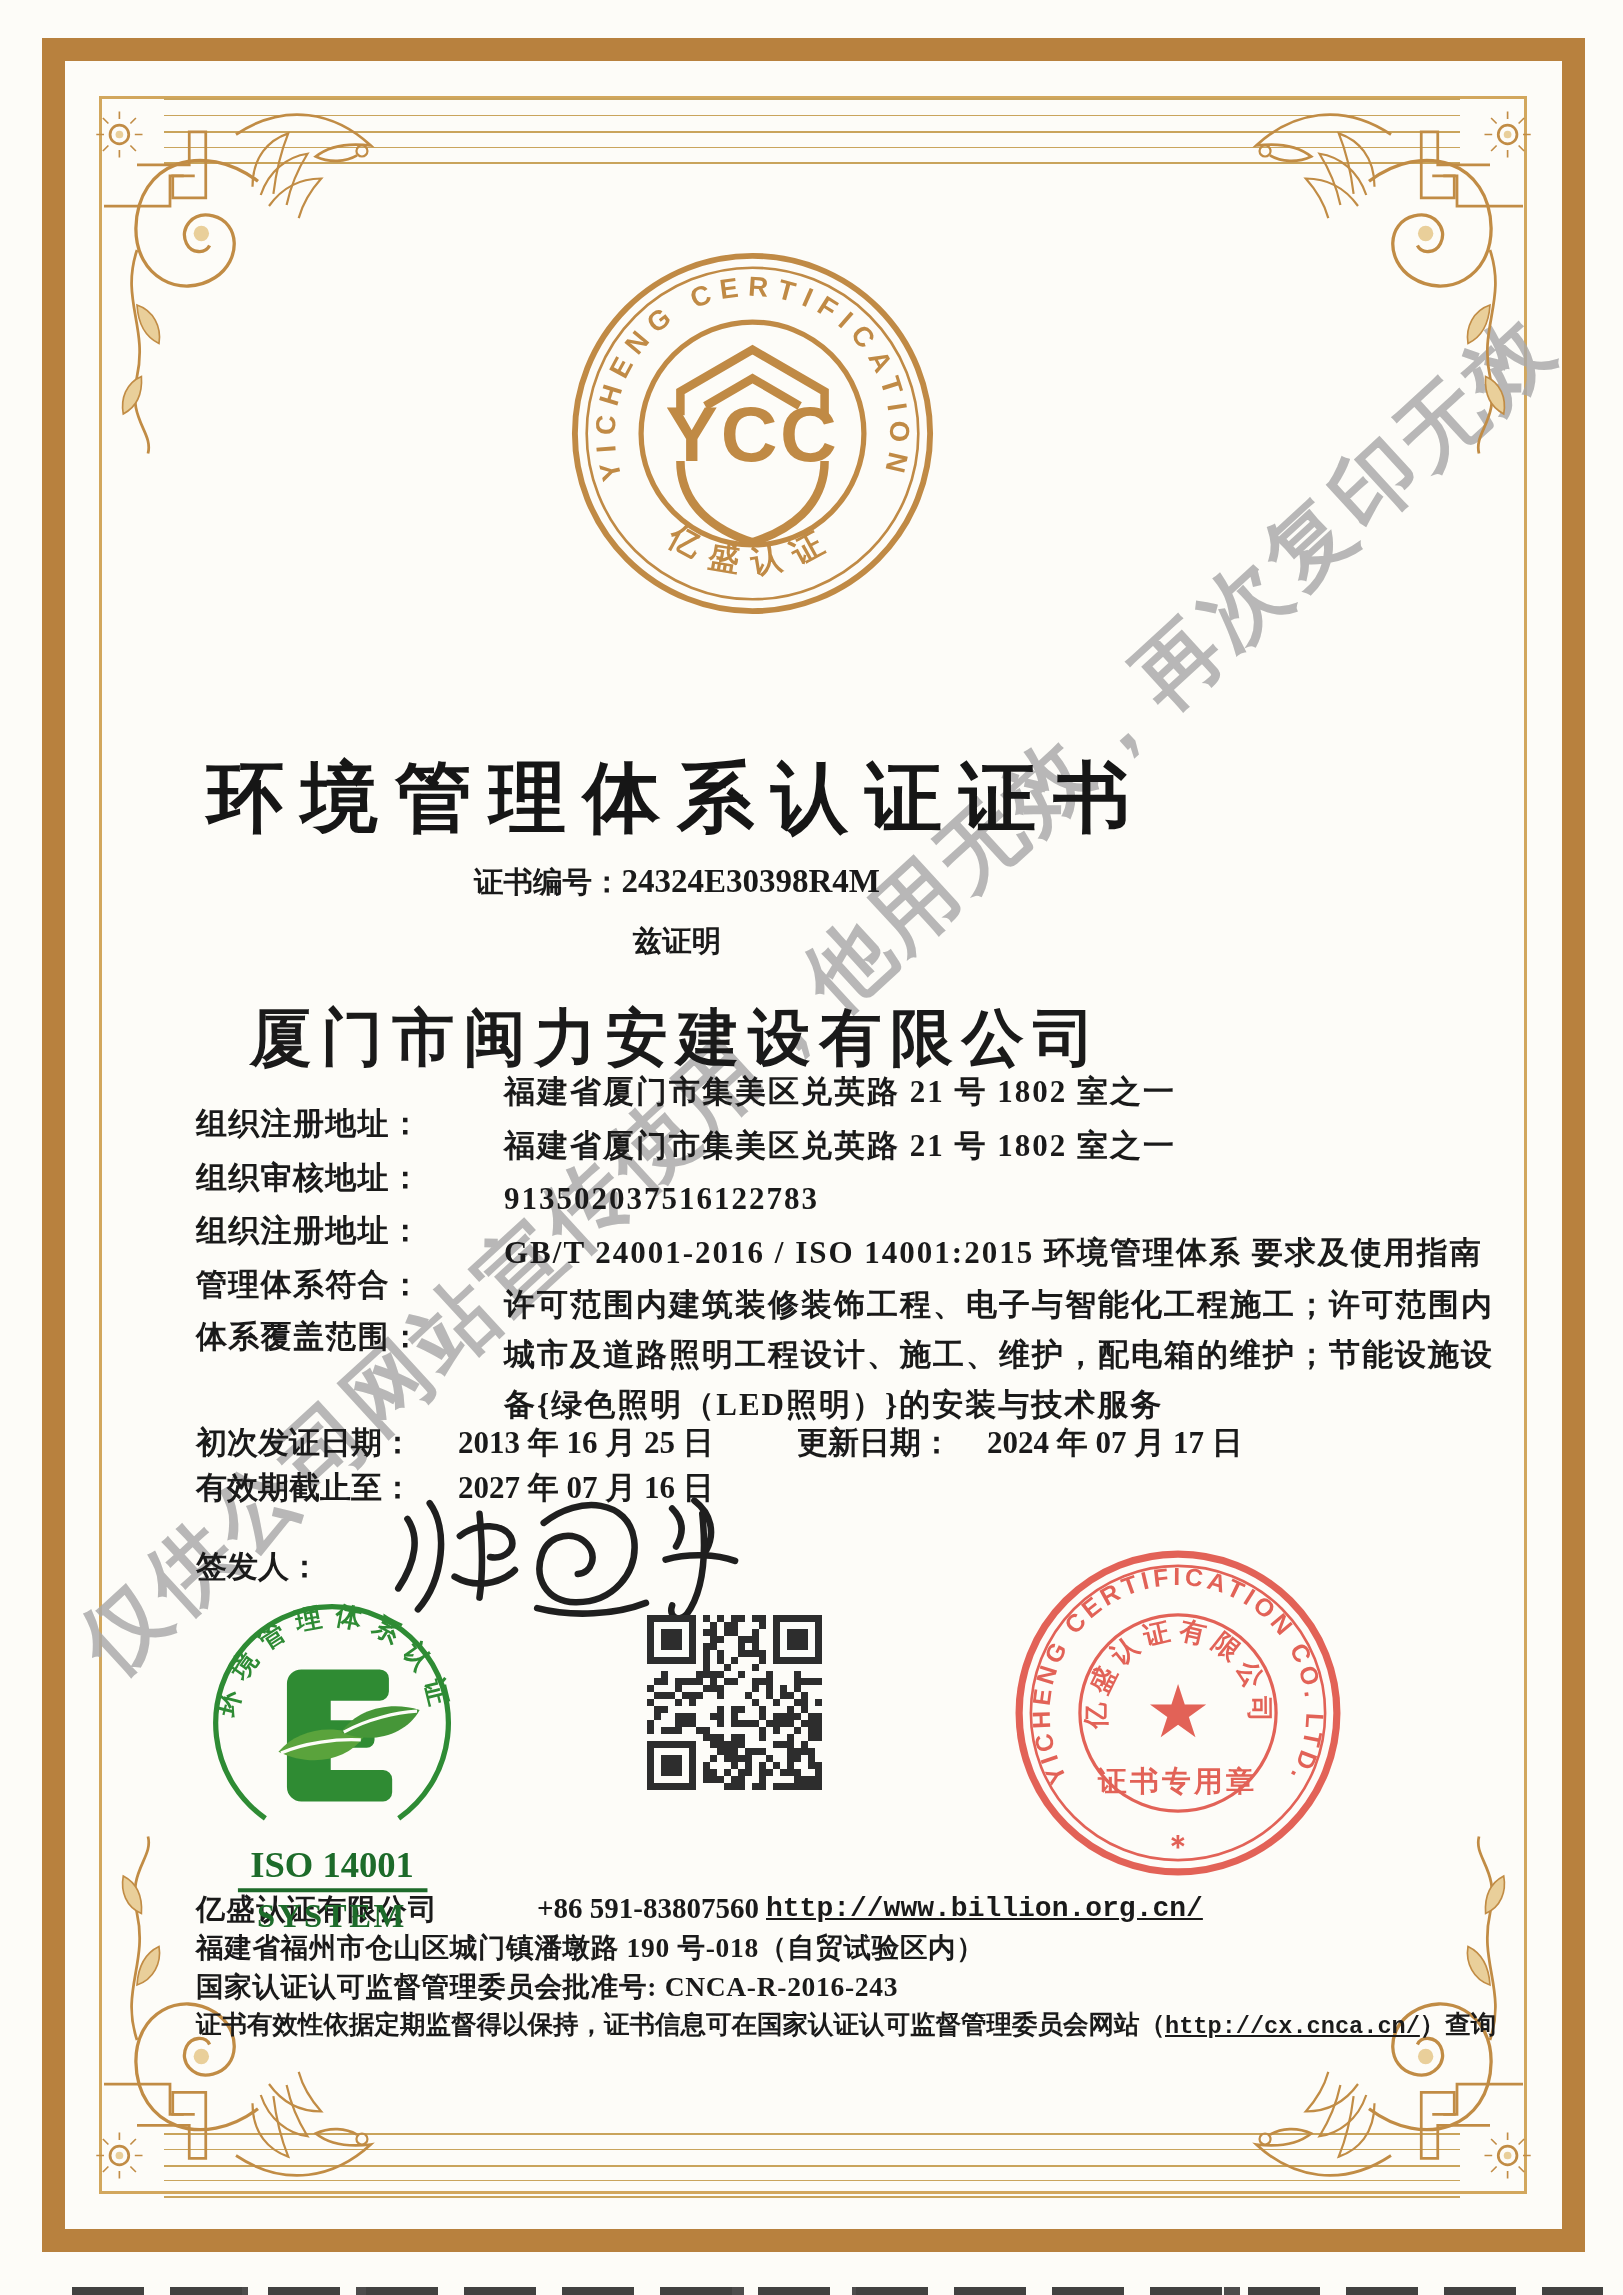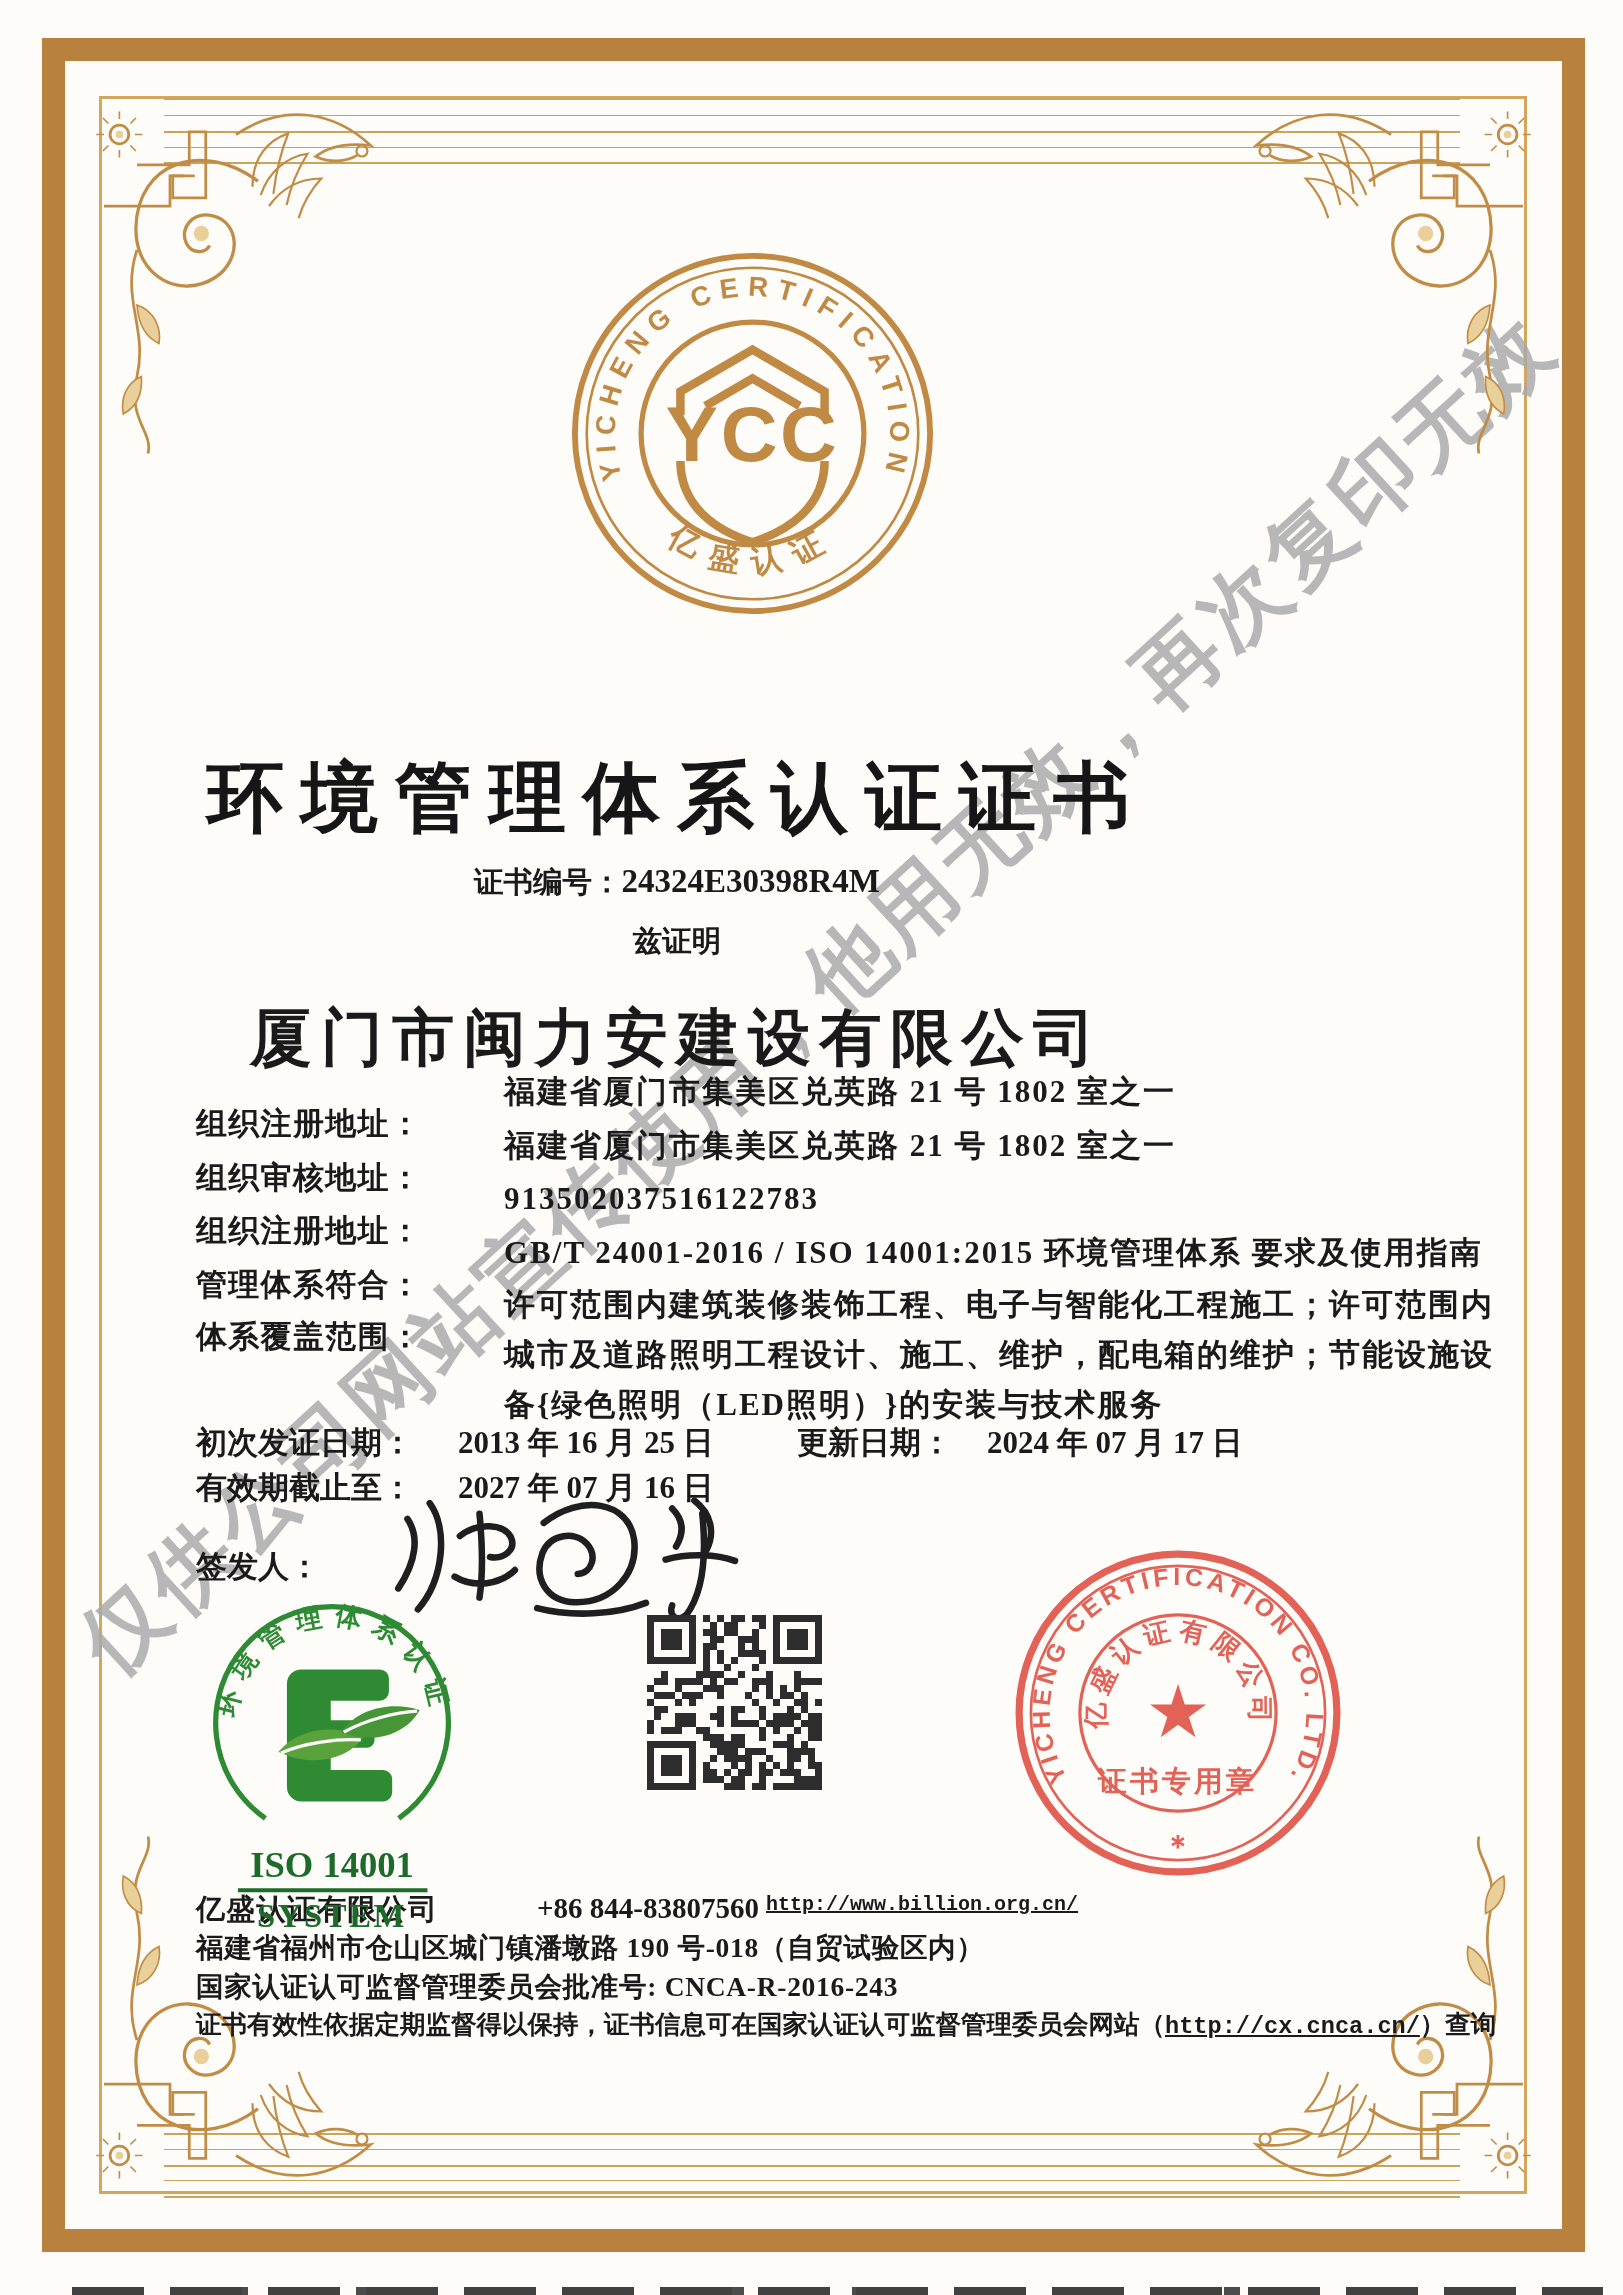--- a/index.html
+++ b/index.html
@@ -34,21 +34,21 @@
   .row{position:absolute;left:196px;z-index:3;font-weight:bold;font-size:31px;}
   .row .lbl{display:inline-block;width:308px;letter-spacing:1.3px;vertical-align:top;margin-top:36px;}
   .row .val{display:inline-block;width:995px;vertical-align:top;letter-spacing:2px;
     line-height:50px;font-family:"Liberation Serif",serif;}
   .abs{position:absolute;z-index:3;font-weight:bold;font-size:31px;white-space:nowrap;}
   .abs.serifv{font-family:"Liberation Serif",serif;}
   
   .foot{position:absolute;z-index:3;font-weight:bold;white-space:nowrap;}
   .f1c{left:196px;top:1890px;font-size:29px;letter-spacing:1.3px;}
   .f1p{left:537px;top:1892px;font-size:29px;font-family:"Liberation Serif",serif;}
-  .f1w{left:766px;top:1893px;font-size:20px;font-family:"Liberation Mono",monospace;
+  .f1w{left:766px;top:1893px;font-size:28px;font-family:"Liberation Mono",monospace;
        text-decoration:underline;}
   .f2{left:196px;top:1930px;font-size:27.5px;letter-spacing:0.7px;font-family:"Liberation Serif",serif;}
   .f3{left:196px;top:1969px;font-size:27.5px;letter-spacing:0.7px;font-family:"Liberation Serif",serif;}
   .f4{left:196px;top:2007px;font-size:25.5px;font-family:"Liberation Serif",serif;}
   .f4 .lnk{font-family:"Liberation Mono",monospace;font-size:23.6px;text-decoration:underline;}
   
   .ycc-logo{position:absolute;left:569px;top:250px;width:367px;height:367px;z-index:3;}
   .green-seal{position:absolute;left:200px;top:1597px;width:268px;height:367px;z-index:4;}
   .qr{position:absolute;left:647px;top:1615px;width:175px;height:175px;z-index:4;}
   .red-stamp{position:absolute;left:1008px;top:1543px;width:340px;height:340px;z-index:5;}
@@ -503,21 +503,21 @@
       <text font-size="40" font-weight="bold" fill="#e0564a" letter-spacing="10">
         <textPath href="#p-stamp-inner" xlink:href="#p-stamp-inner" startOffset="50%" text-anchor="middle">亿盛认证有限公司</textPath>
       </text>
       <text x="260" y="296" text-anchor="middle" font-size="112" fill="#e0564a">★</text>
       <text x="260" y="380" text-anchor="middle" font-size="44" font-weight="bold" fill="#e0564a" letter-spacing="5">证书专用章</text>
       <text x="260" y="478" text-anchor="middle" font-size="46" font-weight="bold" fill="#e0564a">＊</text>
     </g>
   </svg>
 
   <span class="foot f1c">亿盛认证有限公司</span>
-  <span class="foot f1p">+86 844-83807560</span>
+  <span class="foot f1p">+86 591-83807560</span>
   <span class="foot f1w">http://www.billion.org.cn/</span>
   <span class="foot f2">福建省福州市仓山区城门镇潘墩路 190 号-018（自贸试验区内）</span>
   <span class="foot f3">国家认证认可监督管理委员会批准号: CNCA-R-2016-243</span>
   <span class="foot f4">
     <span>证书有效性依据定期监督得以保持，证书信息可在国家认证认可监督管理委员会网站（</span><span class="lnk">http://cx.cnca.cn/</span><span>）查询</span>
   </span>
 
   <div class="scanbar"></div>
 </div>
 

